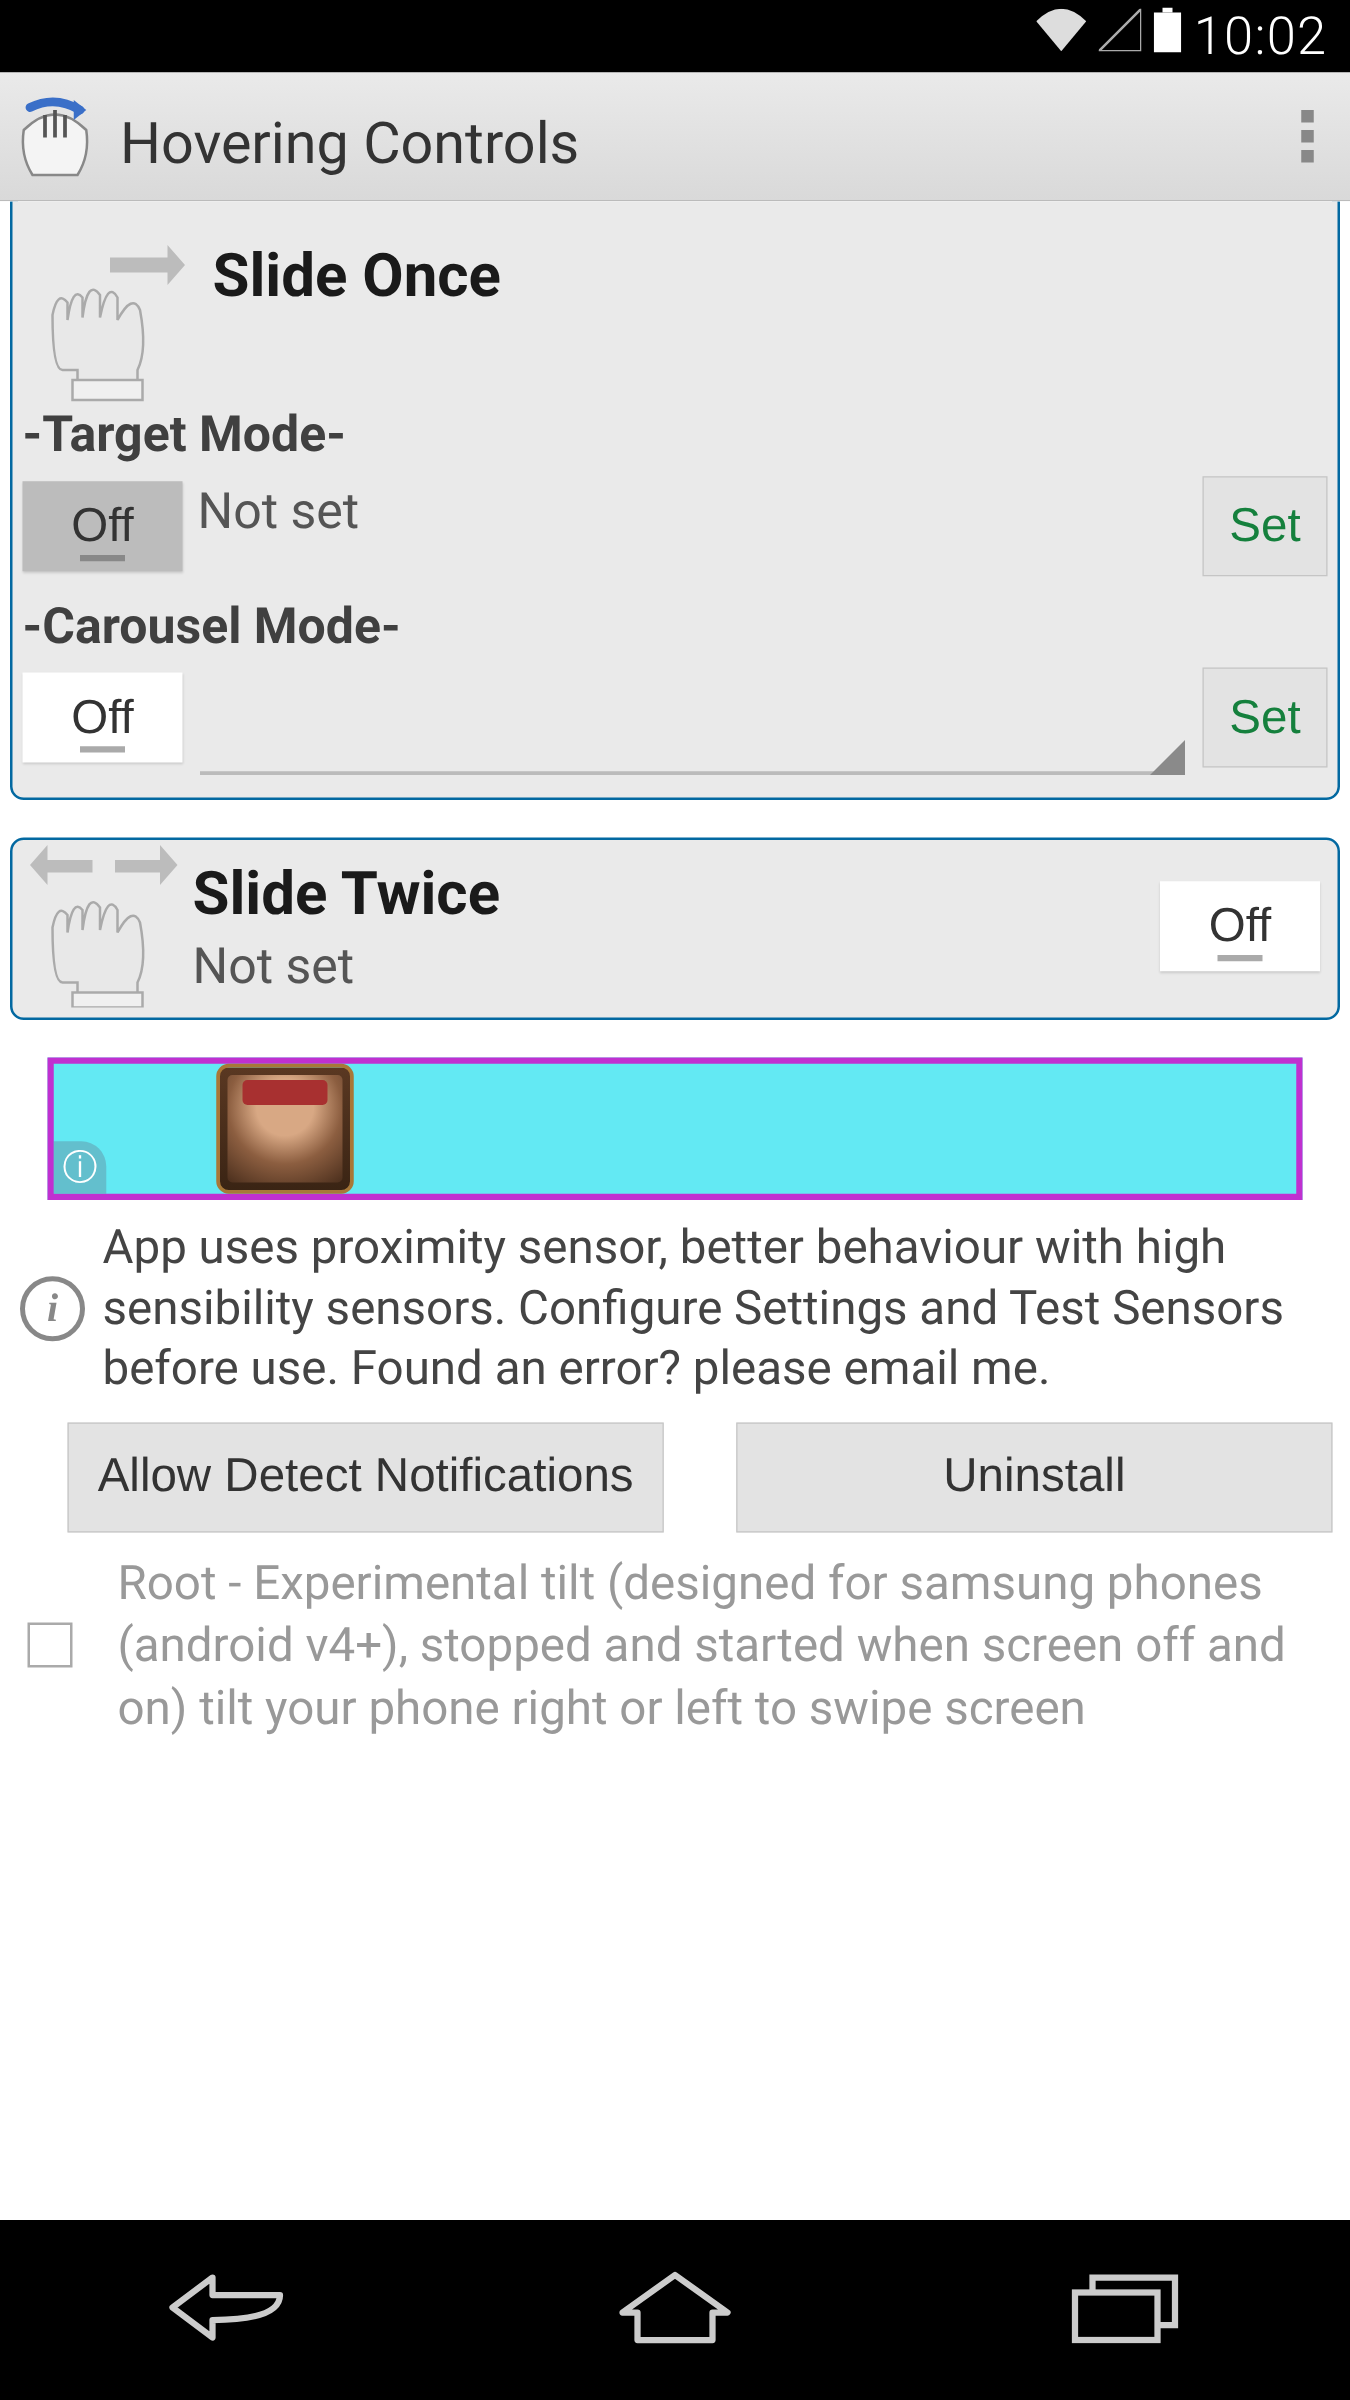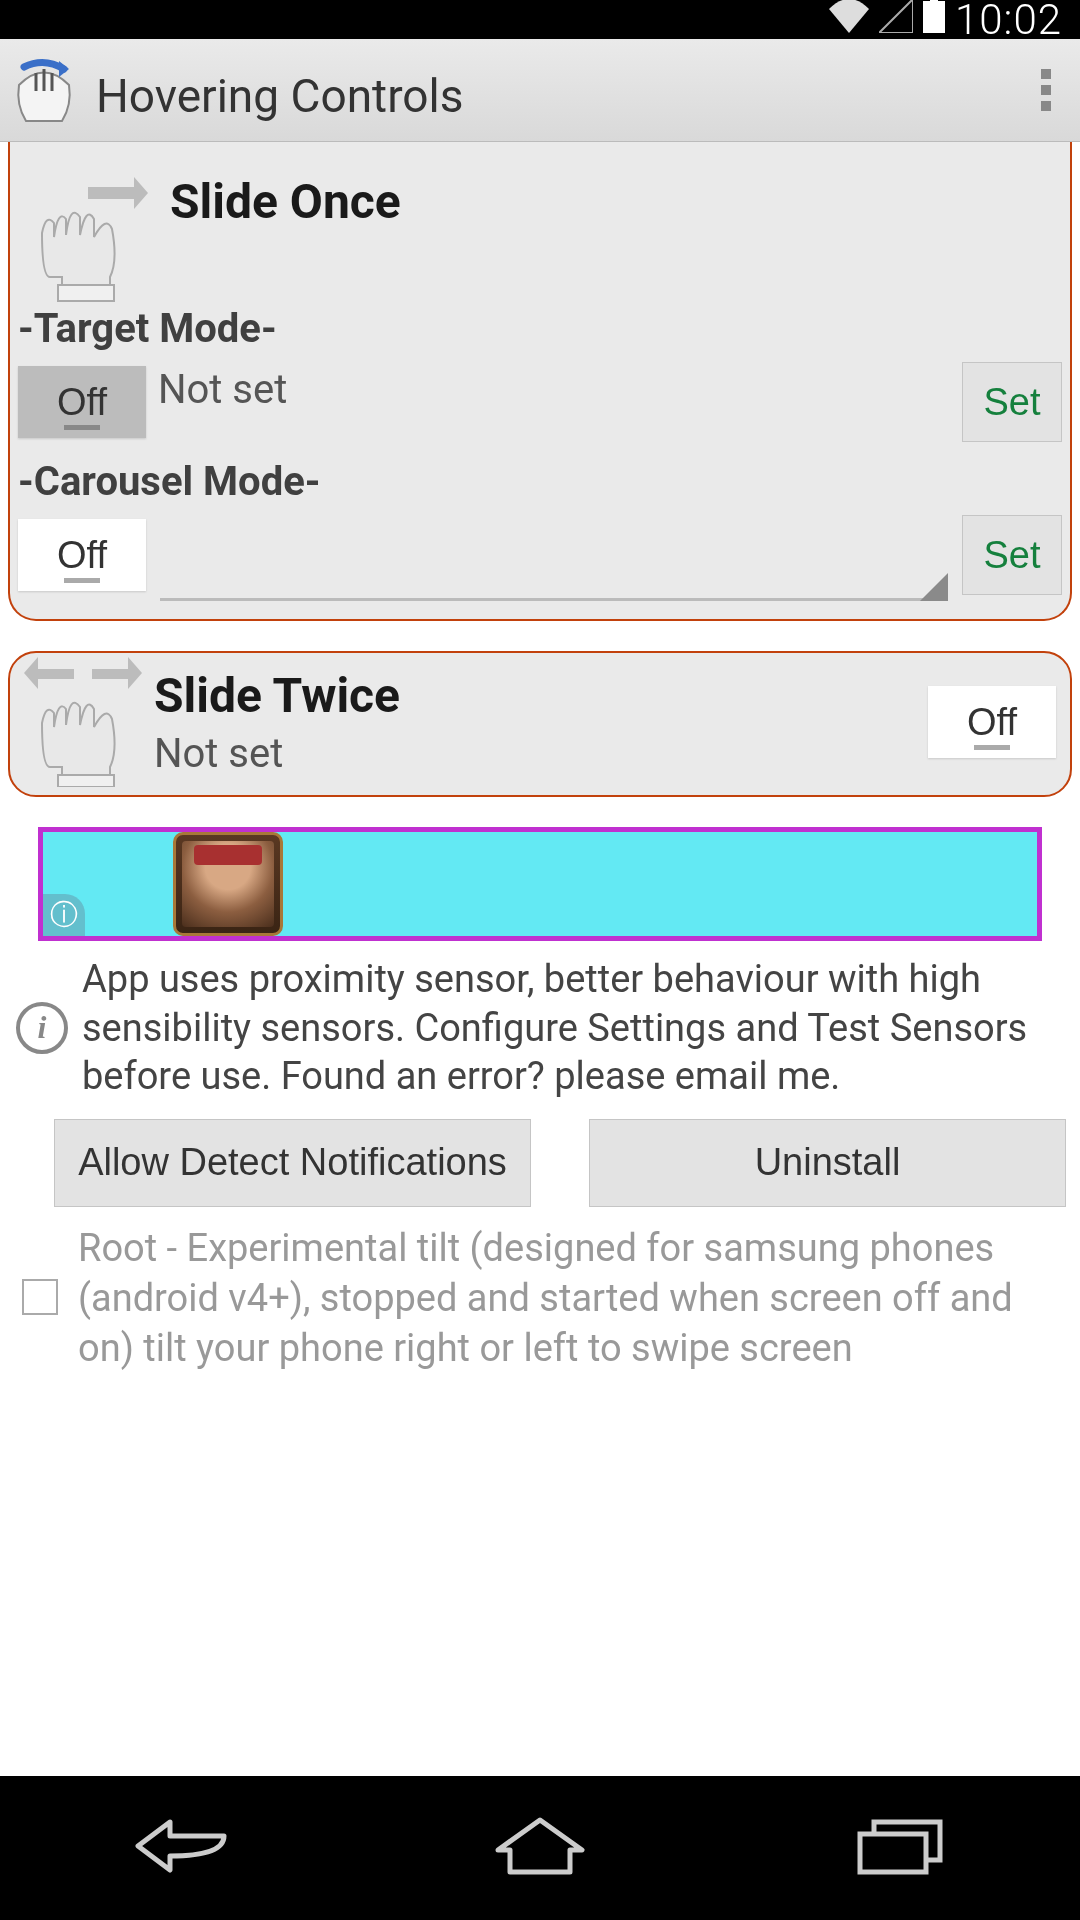--- a/index.html
+++ b/index.html
@@ -1,35 +1,35 @@
 <!DOCTYPE html>
 <html><head>
 <meta charset="utf-8">
 <style>
   * { box-sizing: border-box; margin: 0; padding: 0; }
   html, body { width: 1080px; height: 1920px; font-family: Roboto, Arial, sans-serif; background: #fff; overflow: hidden; }
   
   
-  .status-bar { height: 39px; background: #000; color: #fff; display: flex; align-items: center; justify-content: flex-end; padding-right: 18px; gap: 10px; }
+  .status-bar { height: 58px; background: #000; color: #fff; display: flex; align-items: center; justify-content: flex-end; padding-right: 18px; gap: 10px; }
   .status-time { font-size: 42px; font-weight: 300; letter-spacing: 1px; }
   .status-icon { font-size: 38px; color: #eee; }
   
   
   .action-bar { height: 103px; background: linear-gradient(#eaeaea, #d9d9d9); border-bottom: 1px solid #bbb; display: flex; align-items: center; padding: 0 14px; }
   .app-icon { width: 60px; height: 70px; margin-right: 22px; position: relative; }
   .app-icon svg { width: 100%; height: 100%; }
   .app-title { font-size: 46px; color: #333; flex: 1; margin-top: 12px; }
   .overflow-dots { width: 40px; display: flex; flex-direction: column; align-items: center; gap: 6px; }
   .overflow-dots span { width: 10px; height: 10px; background: #888; }
   
   
   .content { padding: 0 8px; background: #fff; height: calc(1920px - 57px - 103px - 144px); }
   
   
-  .card { border: 2px solid #c2410c; border-radius: 28px; padding: 4px 8px 8px 8px; margin-bottom: 30px; background: #eaeaea; }
+  .card { border: 2px solid #0369a1; border-radius: 11px; padding: 4px 8px 8px 8px; margin-bottom: 30px; background: #eaeaea; }
   .card.first { border-top: none; border-top-left-radius: 0; border-top-right-radius: 0; }
   
   .card-header { display: flex; align-items: flex-start; gap: 22px; margin-top: 27px; }
   .gesture-icon { width: 130px; height: 130px; position: relative; }
   .gesture-icon svg { width: 100%; height: 100%; }
   .card-header-text .title { font-size: 48px; font-weight: bold; color: #1a1a1a; }
   .card-header-text .subtitle { font-size: 40px; color: #555; margin-top: 6px; }
   
   .mode-label { font-size: 40px; font-weight: bold; color: #404040; margin: 2px 0 4px 0; }
   
@@ -59,21 +59,21 @@
   
   .info-row { display: flex; align-items: center; padding: 14px 8px 18px 8px; gap: 14px; }
   .info-icon { width: 52px; height: 52px; border: 4px solid #888; border-radius: 50%; display: flex; align-items: center; justify-content: center; font-size: 32px; color: #888; font-family: Georgia, serif; font-style: italic; font-weight: bold; flex-shrink: 0; }
   .info-text { font-size: 38px; color: #444; line-height: 1.28; }
   
   
   .btn-row { display: flex; gap: 18px; padding: 0 6px; margin-bottom: 16px; }
   .flat-btn { flex: 1; height: 88px; background: #e3e3e3; border: 1px solid #c5c5c5; font-size: 38px; color: #333; display: flex; align-items: center; justify-content: center; margin-left: 40px; }
   
   
-  .check-row { display: flex; align-items: flex-start; gap: 20px; padding: 0 10px; }
+  .check-row { display: flex; align-items: flex-start; gap: 36px; padding: 0 10px; }
   .cb { width: 36px; height: 36px; border: 2px solid #aaa; background: #fff; margin-left: 4px; margin-top: 56px; flex-shrink: 0; }
   .check-text { font-size: 38px; color: #999; line-height: 1.32; }
   
   
   .nav-bar { position: absolute; bottom: 0; left: 0; right: 0; height: 144px; background: #000; display: flex; align-items: center; justify-content: space-around; }
   .nav-btn svg { width: 100px; height: 64px; }
   .nav-btn { padding: 20px 60px; }
 </style>
 </head>
 <body>

